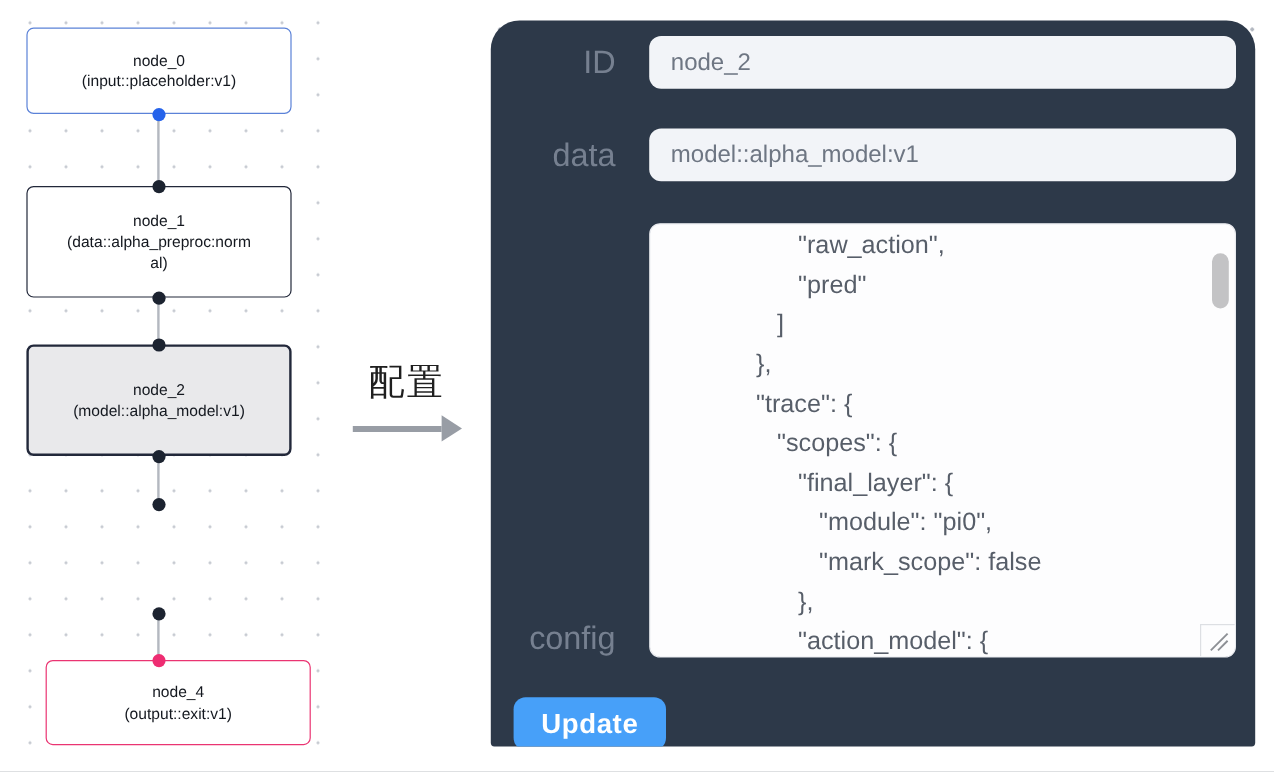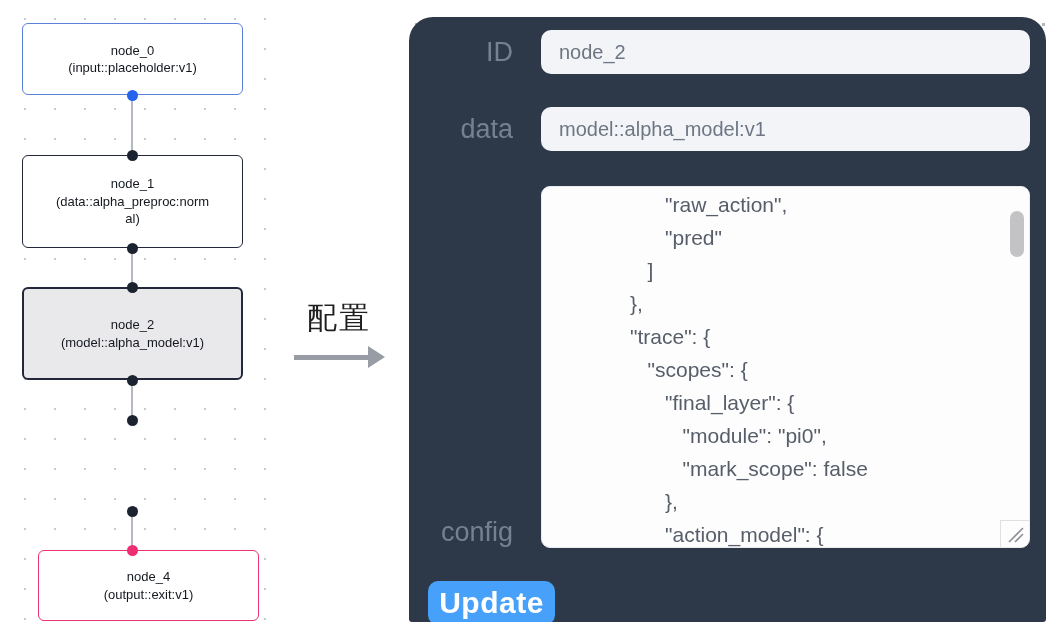--- a/index.html
+++ b/index.html
@@ -110,21 +110,21 @@
   }
   .resize-corner {
     position: absolute; right: 0; bottom: 0; width: 29px; height: 27px;
     background: #fdfdfe; border-left: 1px solid #dddfe3; border-top: 1px solid #dddfe3;
   }
   .resize-corner svg { position: absolute; right: 4px; bottom: 4px; }
 
   .update-button {
     position: absolute; left: 19px; top: 564px; width: 127px; height: 44px;
     background: #47a0f9; border: none; border-radius: 10px;
-    color: #ffffff; font-size: 30px; font-weight: 600;
+    color: #ffffff; font-size: 23px; font-weight: 600;
     font-family: "Liberation Sans", "DejaVu Sans", sans-serif;
     letter-spacing: 0.5px; cursor: pointer;
   }
 </style>
 </head>
 <body>
 
 <div class="stage">
 
   <div class="flow-canvas">

